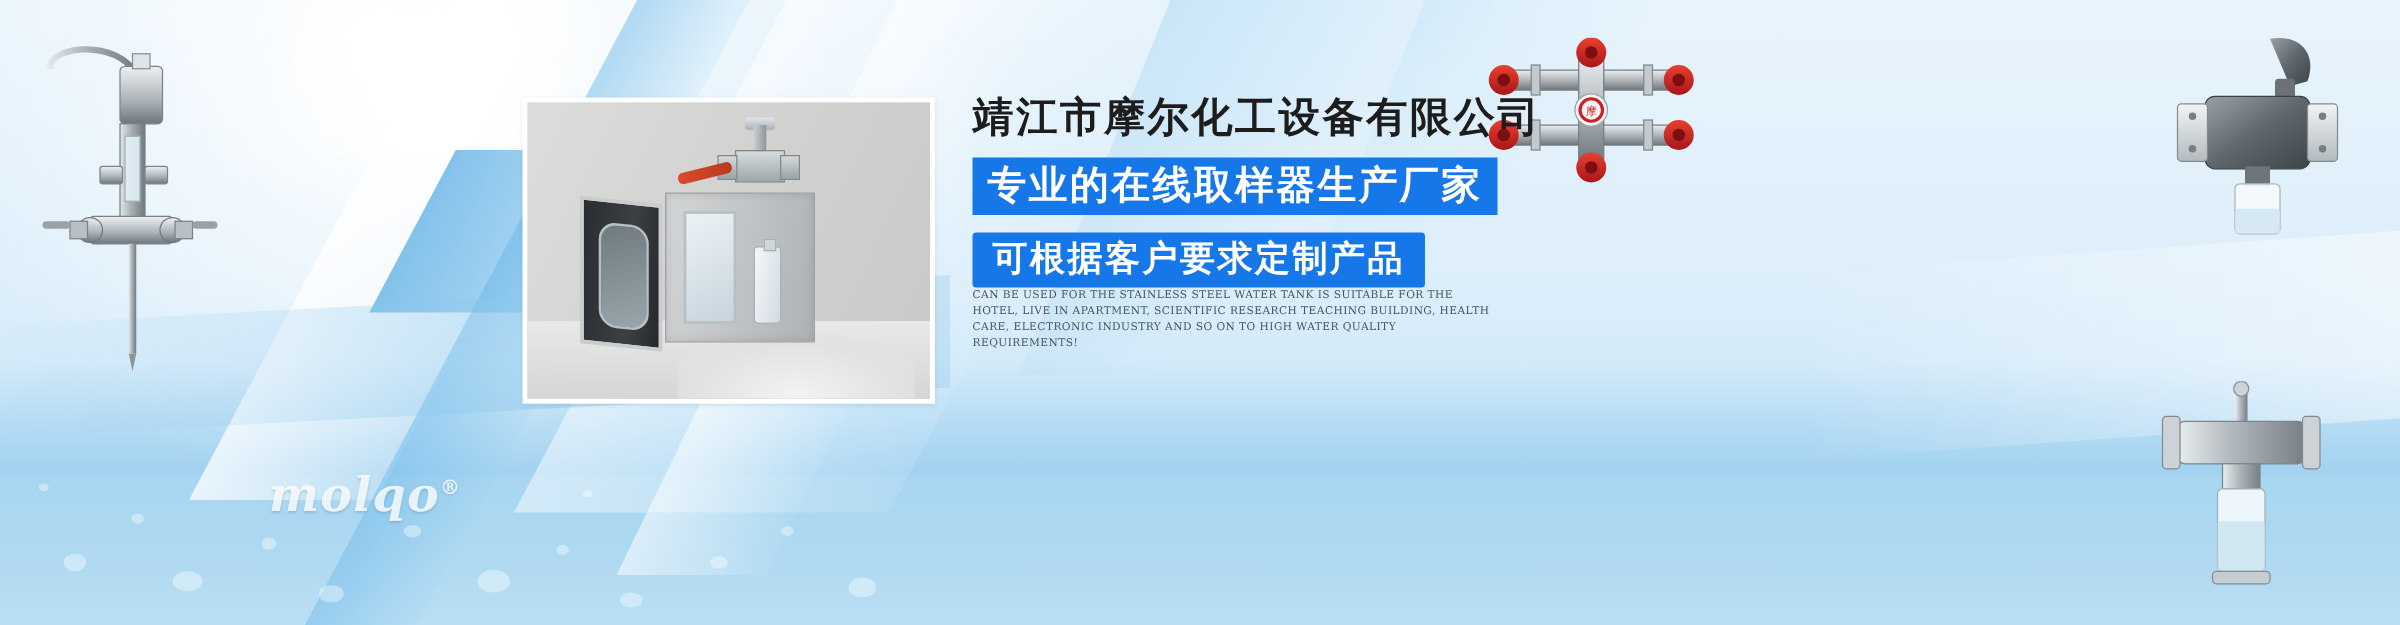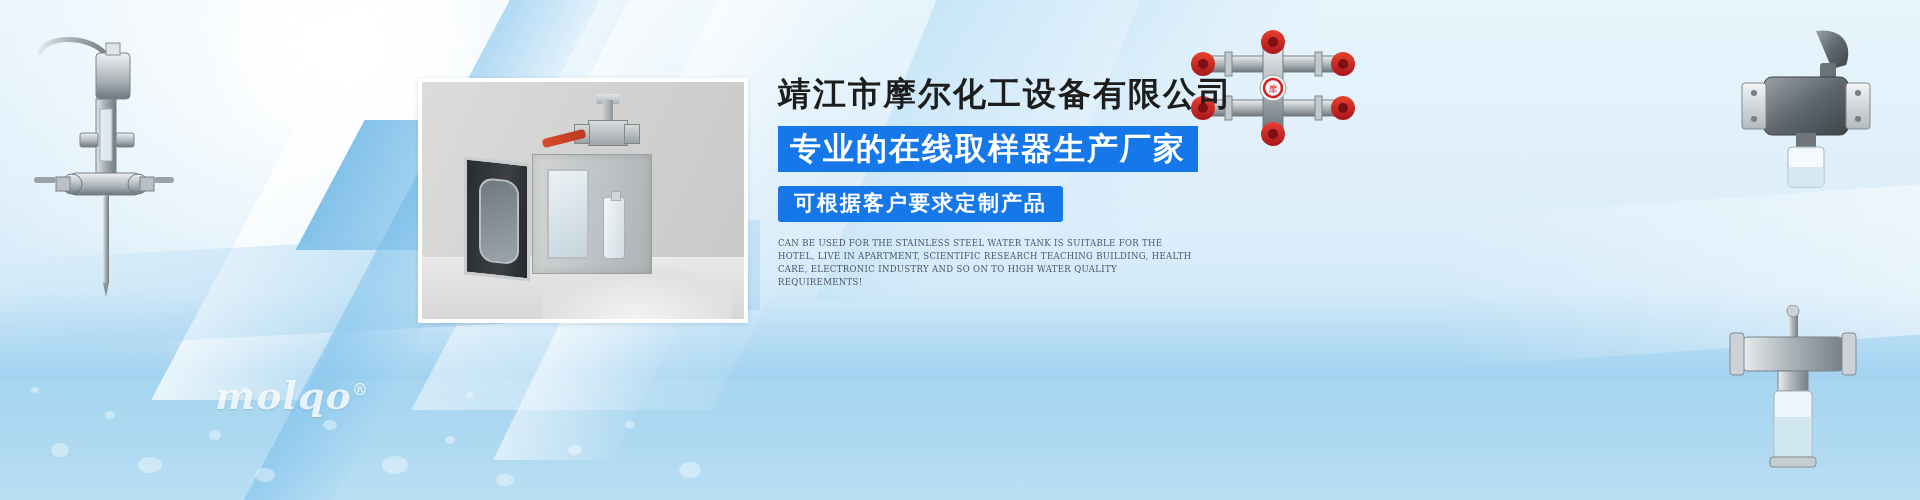--- a/index.html
+++ b/index.html
@@ -219,40 +219,41 @@
   .headline-wrap { margin-top:12px; }
   .headline {
     display:inline-block;
     background:#1677e8;
     color:#ffffff;
     font-size:31px; font-weight:700;
     letter-spacing:2px;
     padding:5px 12px 7px 12px;
     line-height:1.1;
     white-space:nowrap;
+    font-family:Liberation Serif, serif;
   }
   .subline {
     margin-top:13px;
     font-size:21px; color:#14171a; font-weight:500;
     letter-spacing:.5px; white-space:nowrap;
   }
   .cta-wrap { margin-top:14px; }
   .cta {
     display:inline-block;
     background:#1677e8;
     color:#ffffff;
-    font-size:21px; font-weight:700;
+    font-size:28px; font-weight:700;
     letter-spacing:2px;
     padding:5px 16px 7px 16px;
     border-radius:3px;
     line-height:1.15;
     white-space:nowrap;
   }
   .eng-text {
-    margin-top:15px; width:420px;
+    width:420px;
     font-family:"DejaVu Serif","Liberation Serif",serif;
     font-size:8.5px; line-height:1.55;
     color:#4a5560; letter-spacing:.35px;
     text-transform:uppercase;
   }
 
   
   .watermark {
     position:absolute; left:215px; bottom:82px;
     font-family:"DejaVu Serif","Liberation Serif",serif;

